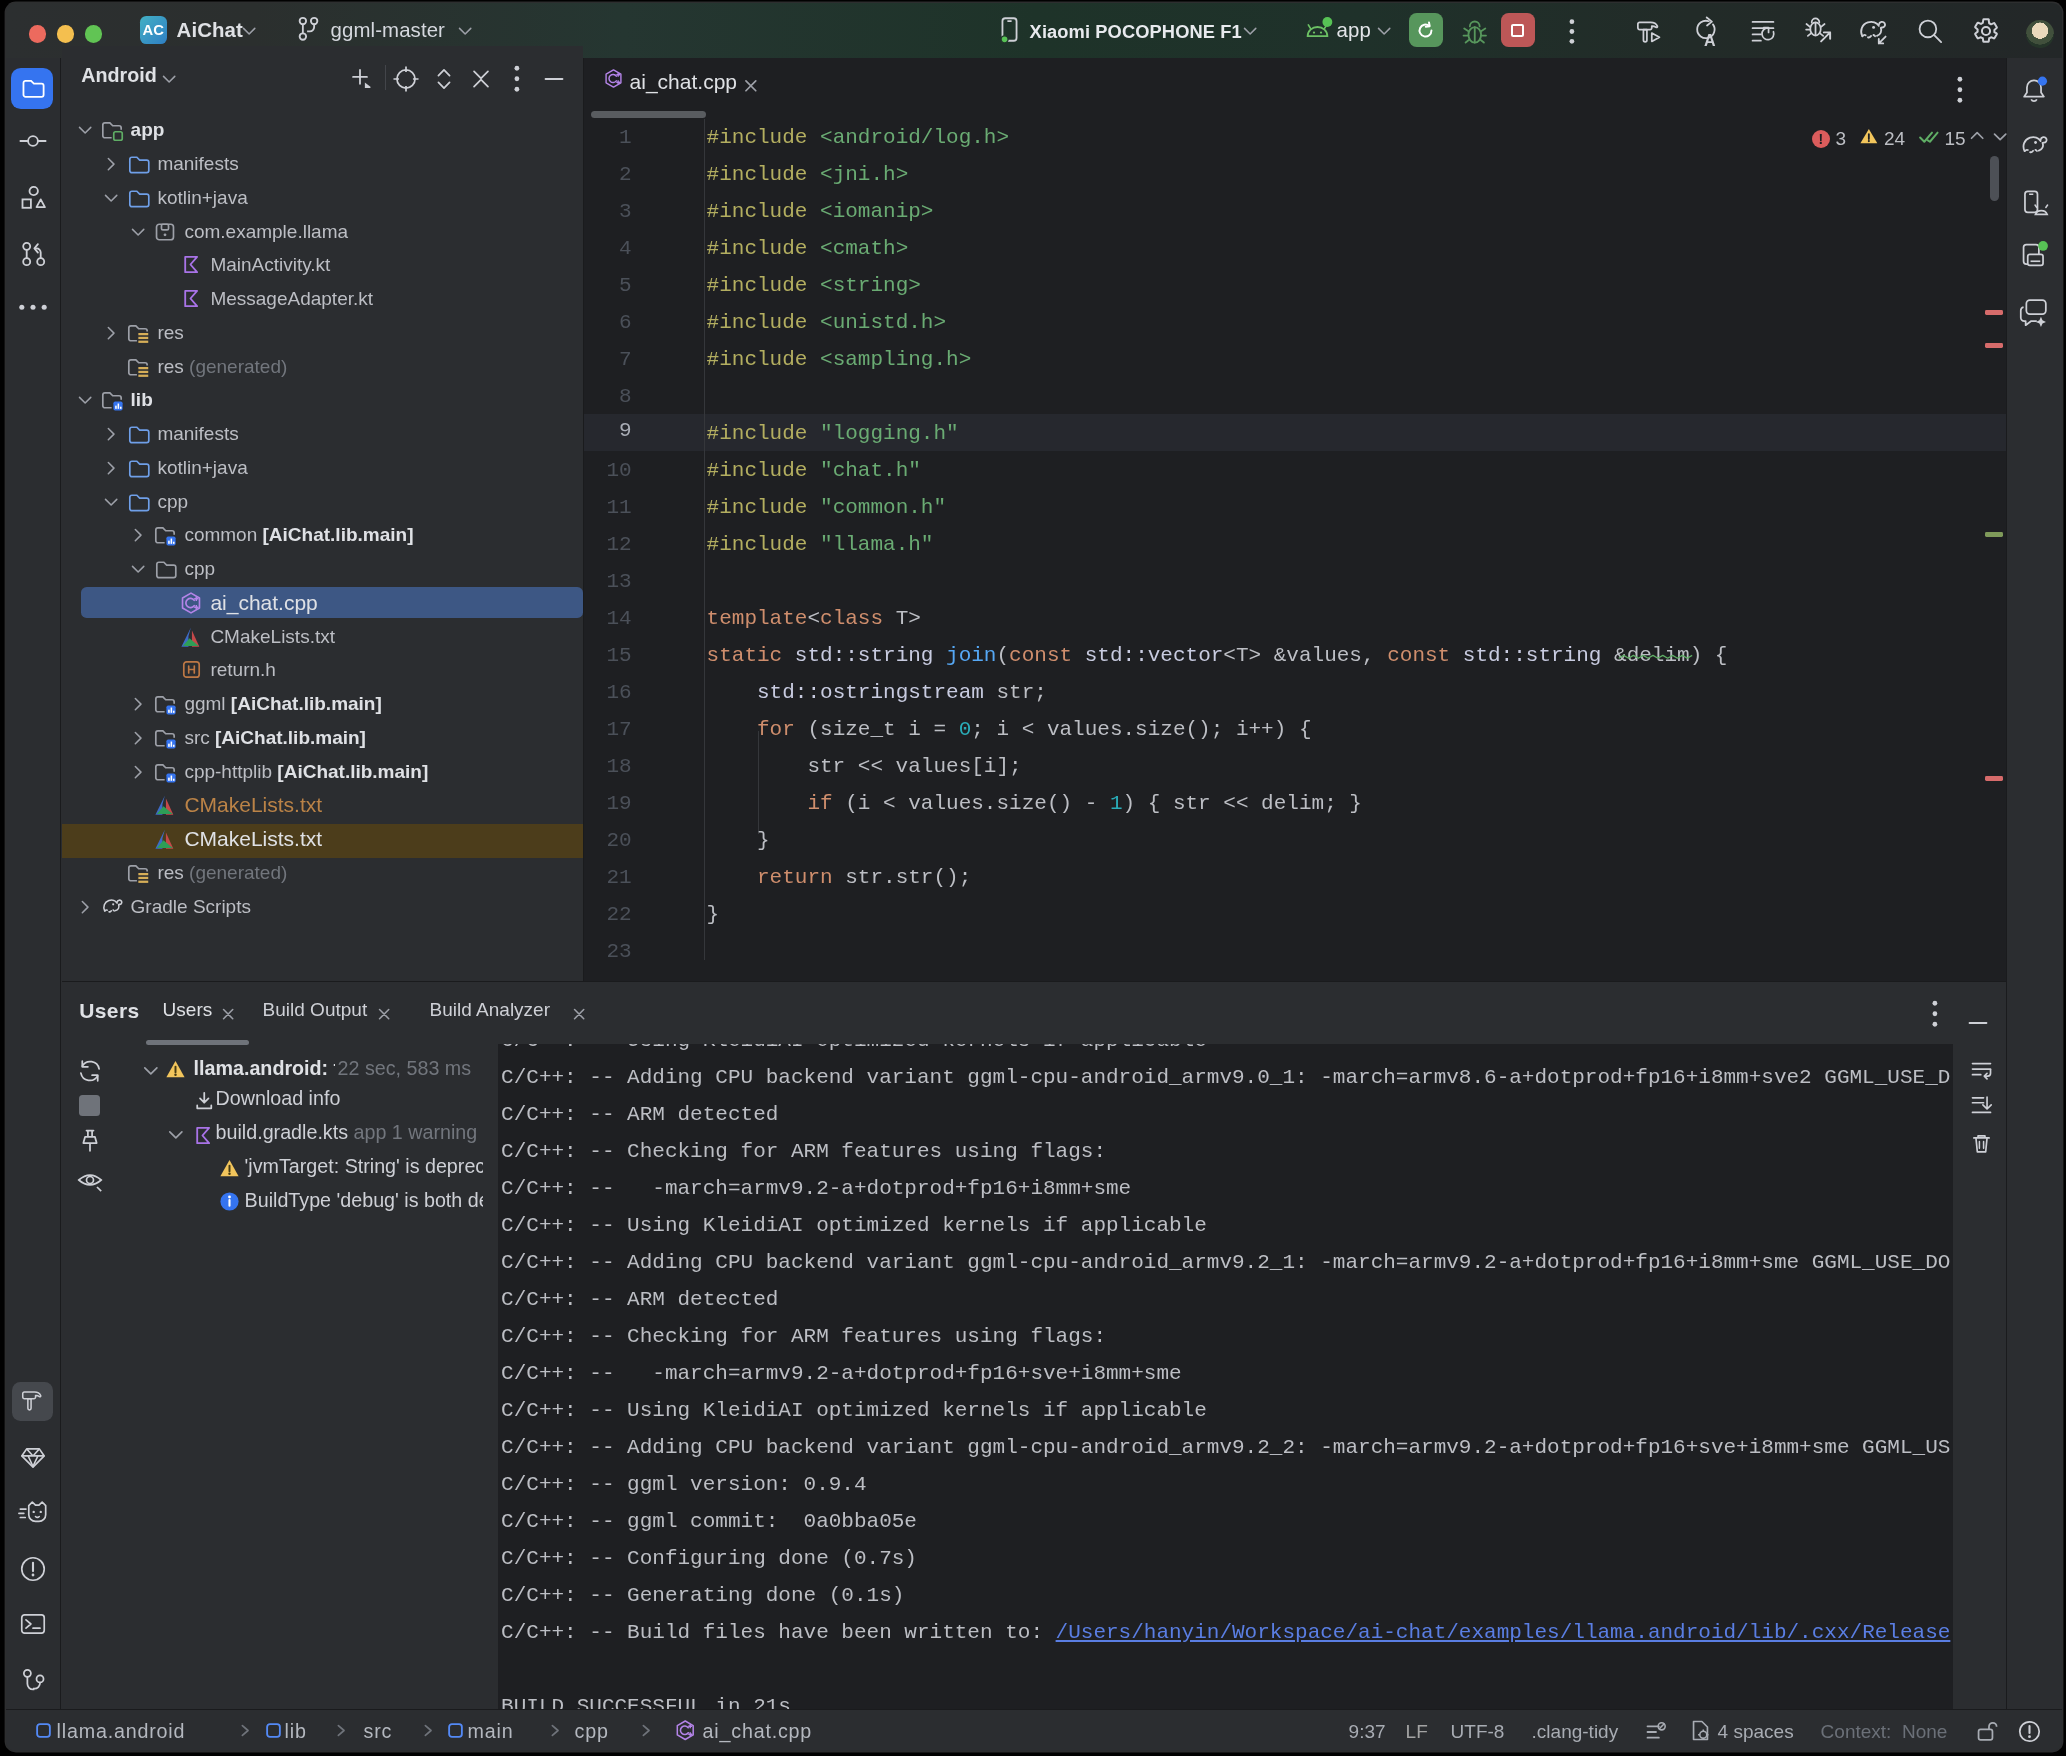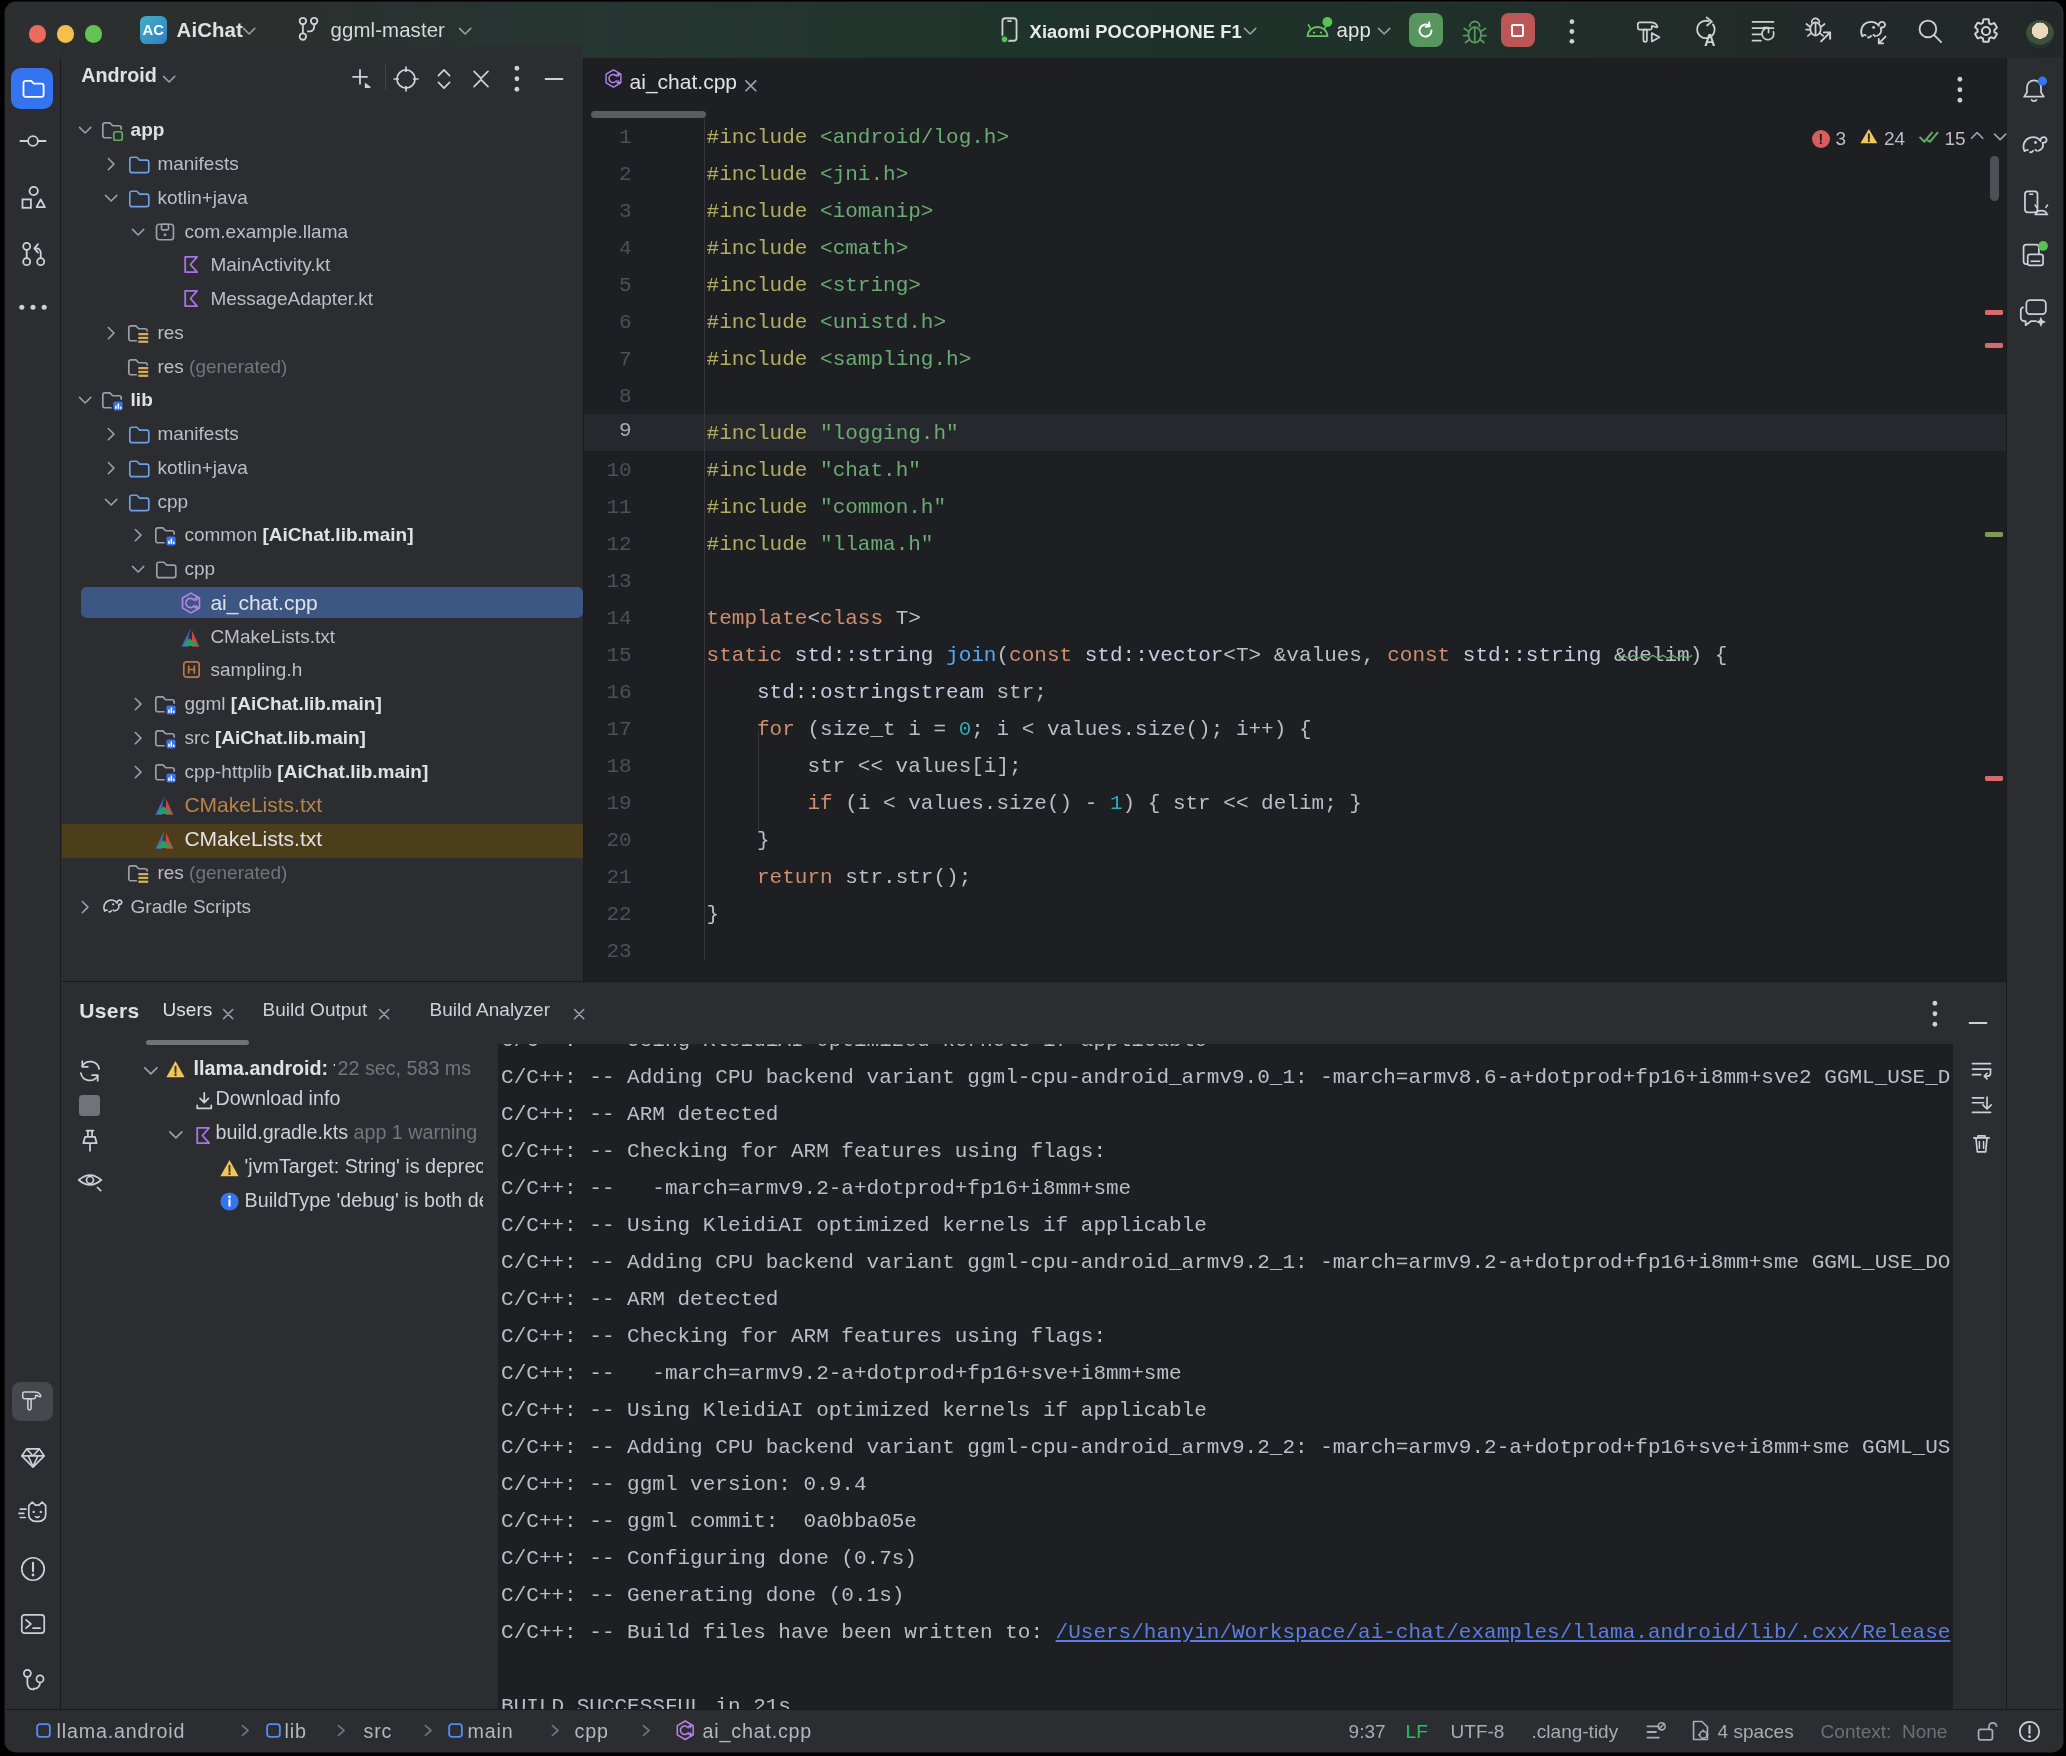--- a/index.html
+++ b/index.html
@@ -459,21 +459,21 @@
         <span class="tname">CMakeLists.txt</span>
       </div>
 <div class="row" style="left:91px;top:607px">
         <div class="chev"></div>
         <div class="ic">
           <svg width="21" height="21" viewBox="0 0 30 30" fill="none" style="">
             <rect x="4" y="4" width="22" height="22" rx="4" stroke="#bd7845" stroke-width="2.4"></rect>
             <path d="M11 10 v10 M19 10 v10 M11 15 h8" stroke="#bd7845" stroke-width="2.4" stroke-linecap="round"></path>
           </svg>
         </div>
-        <span class="tname">sampling.h</span>
+        <span class="tname">return.h</span>
       </div>
 <div class="row" style="left:65px;top:641px">
         <div class="chev">
           <svg width="18.3" height="18.3" viewBox="0 0 26 26" fill="none" style="">
             <path d="M9 5 L17 13 L9 21" stroke="#9da0a8" stroke-width="2.2" stroke-linecap="round" stroke-linejoin="round"></path>
           </svg>
         </div>
         <div class="ic">
           <svg width="24" height="24" viewBox="0 0 34 34" fill="none" style="">
             <path d="M4 10 a3 3 0 0 1 3-3 h7 l4 4 h9 a3 3 0 0 1 3 3 v11 a3 3 0 0 1-3 3 H7 a3 3 0 0 1-3-3 z" stroke="#9da0a8" stroke-width="2.4"></path>
@@ -811,21 +811,21 @@
           <path d="M9 5 l8 7 -8 7" stroke="#6f737a" stroke-width="2.4" fill="none" stroke-linecap="round" stroke-linejoin="round"></path>
         </svg></div>
 <div class="abs" style="left:668px;top:9.1px"><svg width="22.5" height="22.5" viewBox="0 0 34 34" fill="none" style="">
           <path d="M17 3 L29 10 V24 L17 31 L5 24 V10 Z" stroke="#b484e8" stroke-width="2.3" stroke-linejoin="round"></path>
           <path d="M21.5 13.2 a6.5 6.5 0 1 0 0 7.6" stroke="#b484e8" stroke-width="2.4" stroke-linecap="round"></path>
           <path d="M24.5 8 v6 M21.5 11 h6" stroke="#b484e8" stroke-width="2.2"></path>
           <path d="M24.5 20 v6 M21.5 23 h6" stroke="#b484e8" stroke-width="2.2"></path>
         </svg></div>
 <div class="abs" style="left:697px;top:10.5px;font-size:19.7px;letter-spacing:0.8px;color:#b4b8bf">ai_chat.cpp</div>
 <div class="abs" style="left:1343px;top:11.2px;font-size:19px;color:#a8acb3">9:37</div>
-<div class="abs" style="left:1400px;top:11.2px;font-size:19px;color:#22c55e">LF</div>
+<div class="abs" style="left:1400px;top:11.2px;font-size:19px;color:#a3a3a3">LF</div>
 <div class="abs" style="left:1445px;top:11.2px;font-size:19px;color:#a8acb3">UTF-8</div>
 <div class="abs" style="left:1526px;top:11.2px;font-size:19px;color:#a8acb3">.clang-tidy</div>
 <div class="abs" style="left:1712px;top:11.2px;font-size:19px;color:#a8acb3">4 spaces</div>
 <div class="abs" style="left:1815px;top:11.2px;font-size:19px;color:#6b7078">Context:&nbsp; None</div>
 <div class="abs" style="left:1638px;top:9.8px"><svg width="24" height="24" viewBox="0 0 34 34" fill="none" style="">
           <path d="M5 9 h16 M5 17 h12 M5 25 h16" stroke="#a8acb3" stroke-width="2.6" stroke-linecap="round"></path>
           <circle cx="25" cy="9" r="5" stroke="#a8acb3" stroke-width="2.2"></circle>
           <path d="M21 13 l8-8" stroke="#a8acb3" stroke-width="2.2"></path>
         </svg></div>
 <div class="abs" style="left:1682px;top:8.4px"><svg width="25" height="25" viewBox="0 0 36 36" fill="none" style="">

